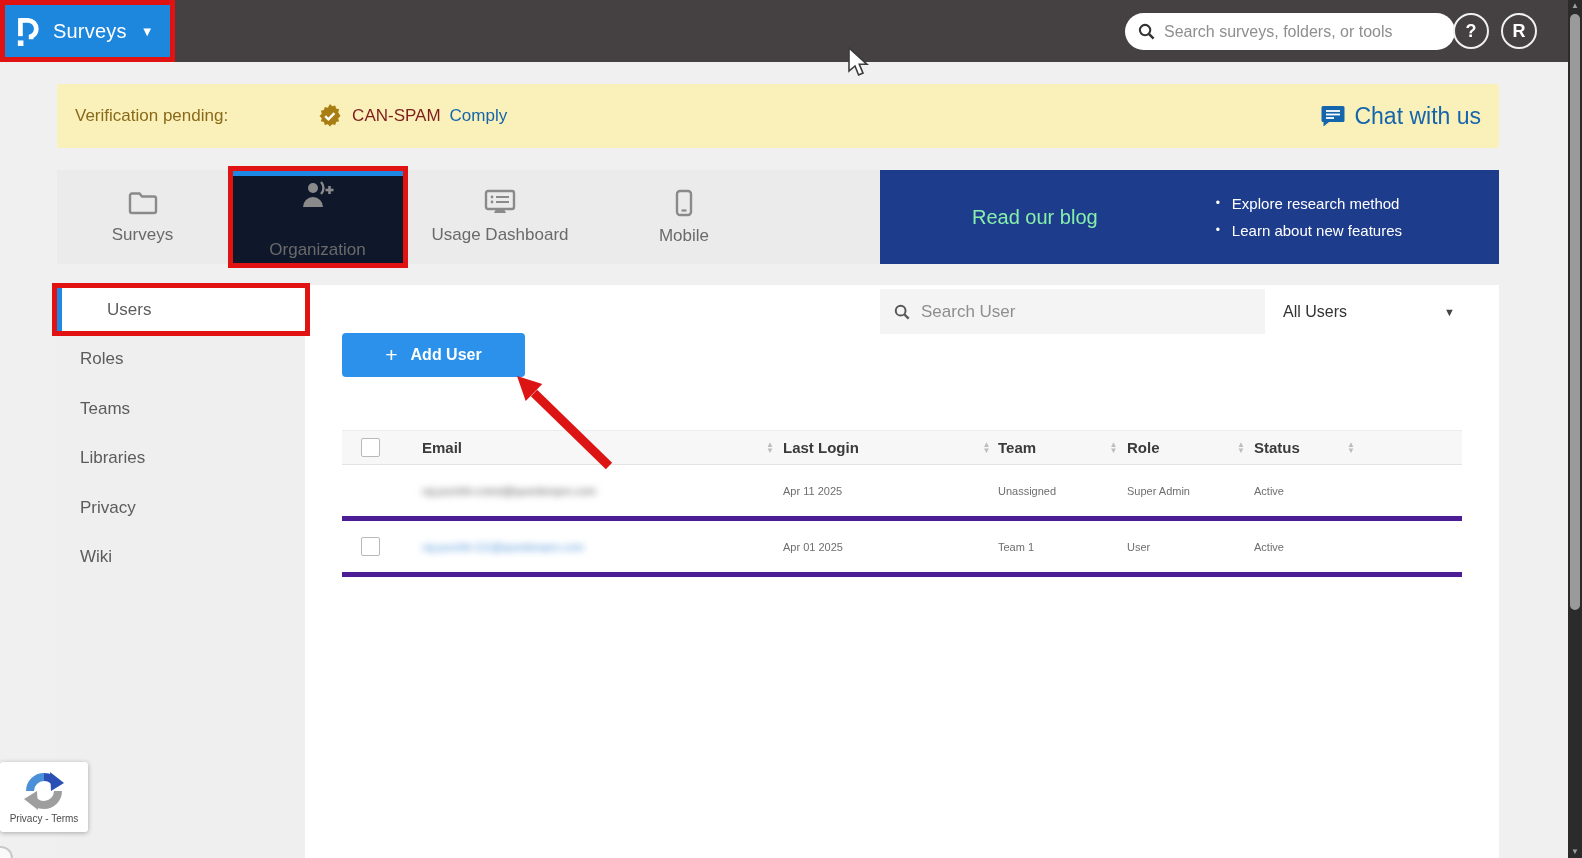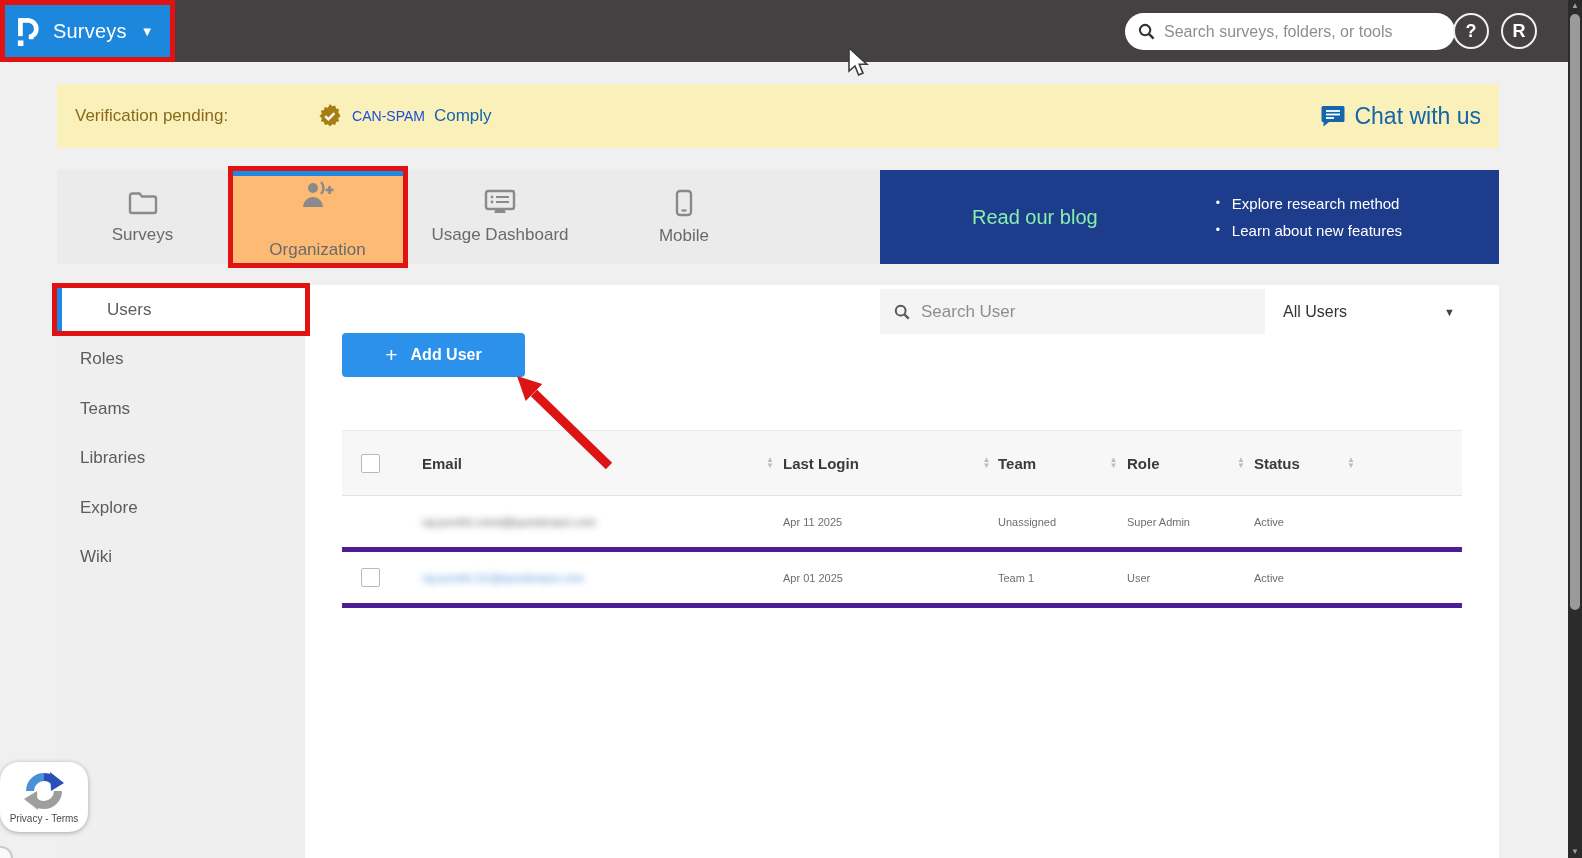--- a/index.html
+++ b/index.html
@@ -42,33 +42,33 @@
   .scroll-arrow { position:absolute; left:0; width:14px; height:12px; color:#9f9f9f; font-size:8px; text-align:center; line-height:12px; cursor:pointer; }
   .scroll-thumb { position:absolute; left:2px; top:14px; width:10px; height:596px; background:#9a9a9a; border-radius:5px; cursor:pointer; }
 
   
   .banner {
     position:absolute; left:57px; top:84px; width:1442px; height:64px;
     background:#faf0ba; border-radius:3px; display:flex; align-items:center; padding:0 18px;
   }
   .banner .prefix { color:#8a6a1a; font-size:17px;text-align:right; }
   .banner .seal { margin-left:90px; margin-right:10px; display:flex; }
-  .banner .badge-name { color:#1d4ed8; font-size:14px; }
+  .banner .badge-name { color:#7f1d1d; font-size:17px; }
   .banner .comply { color:#1565ad; font-size:17px; margin-left:9px; cursor:pointer; }
   .banner .chat { margin-left:auto; display:flex; align-items:center; gap:9px; cursor:pointer; }
   .banner .chat span { color:#1565ad; font-size:23px; font-weight:500; }
 
   
   .tabbar { position:absolute; left:57px; top:170px; width:1442px; height:94px; background:#ebebeb; }
   .tab {
     position:absolute; top:0; height:94px; display:flex; flex-direction:column;
     align-items:center; justify-content:center; gap:9px; cursor:pointer;
     color:#6a6a6a; font-size:17px;
   }
-  .tab.active { background:#fdba74; border-top:6px solid #1e88e5; padding-top:0;gap:32px; }
+  .tab.active { background:#0f172a; border-top:6px solid #1e88e5; padding-top:0;gap:32px; }
   .tab-surveys { left:0; width:171px; }
   .tab-organization { left:171px; width:179px; }
   .tab-usage { left:350px; width:186px; }
   .tab-mobile { left:536px; width:182px; }
 
   .blog-panel {
     position:absolute; left:823px; top:0; width:619px; height:94px;
     background:#1e3c8c; display:flex; align-items:center; cursor:pointer;
   }
   .blog-title { color:#86efac; font-size:20px; margin-left:92px; }
@@ -110,41 +110,41 @@
   .add-user-btn .plus { font-size:21px; font-weight:normal; }
 
   
   .table { position:absolute; left:37px; top:145px; width:1120px; }
   .trow {
     display:grid;
     grid-template-columns:80px 335px 26px 192px 23px 102px 27px 101px 26px 84px 26px 1fr;
     align-items:center;
   }
   .thead {
-    height:66px; background:#f7f7f7; border-top:1px solid #ececec; border-bottom:1px solid #e3e3e3;
+    height:35px; background:#f7f7f7; border-top:1px solid #ececec; border-bottom:1px solid #e3e3e3;
     font-size:15px; font-weight:bold; color:#3b3b3b;
   }
   .tbody-row { height:56px; border-bottom:5px solid #4c1d95; font-size:11px; color:#6e6e6e; cursor:pointer; }
   .cb-cell { padding-left:19px; }
   .checkbox { width:19px; height:19px; background:#fff; border:1px solid #b9b9b9; border-radius:2px; cursor:pointer; }
   .sort { display:flex; flex-direction:column; align-items:center; color:#bdbdbd; font-size:8px; line-height:6px; cursor:pointer; }
   .email-blur { filter:blur(3.5px); color:#5a5a5a; }
   .email-blur.link { color:#4a90d9; }
 
   
   .hl-box { position:absolute; border:5px solid #e01212; pointer-events:none; z-index:50; }
   .hl-org { left:228px; top:166px; width:180px; height:102px; }
   .hl-users { left:52px; top:283px; width:258px; height:53px; }
   .red-arrow { position:absolute; left:505px; top:368px; z-index:40; pointer-events:none; }
   .cursor { position:absolute; left:847px; top:47px; z-index:60; pointer-events:none; }
 
   
   .recaptcha {
     position:absolute; left:0; top:762px; width:88px; height:70px; background:#fff;
-    border-radius:19px; box-shadow:0 1px 5px rgba(0,0,0,.3);
+    border-radius:3px; box-shadow:0 1px 5px rgba(0,0,0,.3);
     display:flex; flex-direction:column; align-items:center; justify-content:center; gap:2px; z-index:30;
   }
   .recaptcha .rc-label { font-size:10px; color:#4a4a4a; }
   .corner-arc { position:absolute; left:-11px; top:846px; width:24px; height:24px; border:2px solid #c9c9c9; border-radius:50%; background:#fafafa; }
 
   .icon { display:inline-flex; }
 </style>
 </head>
 <body>
 
@@ -264,21 +264,21 @@
   <div class="side-item">
       <span>Roles</span>
     </div>
   <div class="side-item">
       <span>Teams</span>
     </div>
   <div class="side-item">
       <span>Libraries</span>
     </div>
   <div class="side-item">
-      <span>Explore</span>
+      <span>Privacy</span>
     </div>
   <div class="side-item">
       <span>Wiki</span>
     </div>
 </div>
 
 <div class="main">
 
   <div class="user-search">
     <span class="icon">

